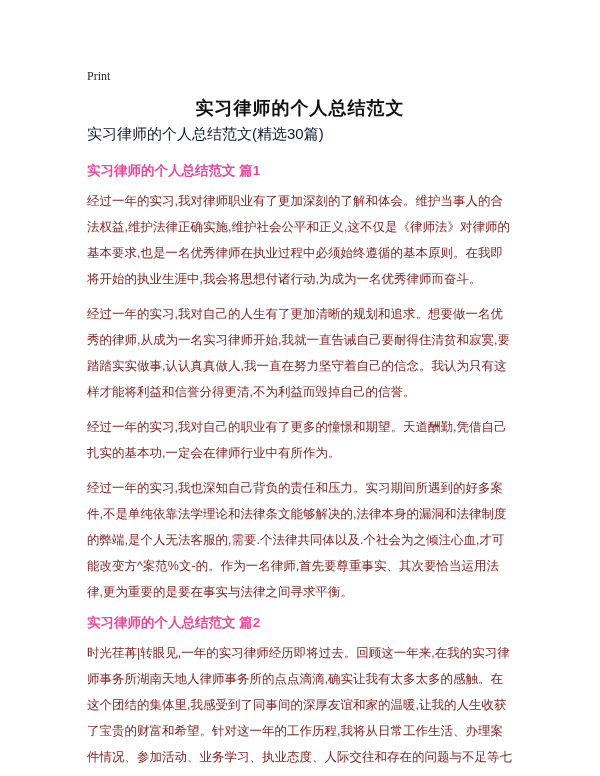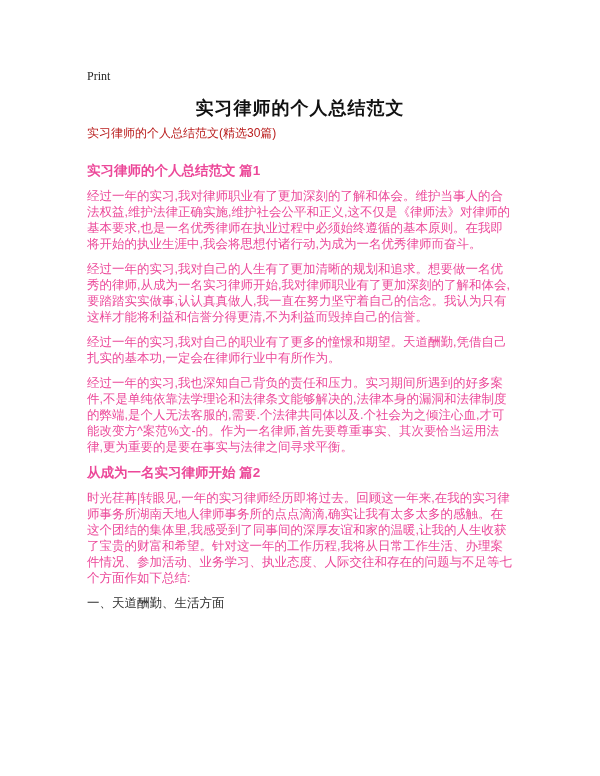--- a/index.html
+++ b/index.html
@@ -32,36 +32,36 @@
   .doc-title {
     font-size: 18px;
     font-weight: bold;
     color: #111111;
     text-align: center;
     letter-spacing: 1px;
     margin: 0 0 5px 0;
     line-height: 24px;
   }
   .collection-line {
-    font-size: 12px;
-    color: #b91c1c;
+    font-size: 15px;
+    color: #0f172a;
     margin: 0 0 20px 0;
     line-height: 17px;
   }
   .section-heading {
     font-size: 13.5px;
     font-weight: bold;
     color: #ec4899;
     margin: 4px 0 9px 0;
     line-height: 17px;
   }
   .body-para {
     font-size: 12.5px;
-    line-height: 16px;
-    color: #ec4899;
+    line-height: 26px;
+    color: #7f1d1d;
     margin: 0 0 9px 0;
     text-align: left;
     word-break: break-all;
   }
   .sub-line {
     font-size: 12.5px;
     line-height: 17.4px;
     color: #2e2e2e;
     margin: 3px 0 9px 0;
   }
@@ -73,24 +73,24 @@
 
   <span class="print-label">Print</span>
 
   <h1 class="doc-title">实习律师的个人总结范文</h1>
 
   <div class="collection-line">实习律师的个人总结范文(精选30篇)</div>
 
   <div>
     <h2 class="section-heading">实习律师的个人总结范文 篇1</h2>
     <p class="body-para">经过一年的实习,我对律师职业有了更加深刻的了解和体会。维护当事人的合法权益,维护法律正确实施,维护社会公平和正义,这不仅是《律师法》对律师的基本要求,也是一名优秀律师在执业过程中必须始终遵循的基本原则。在我即将开始的执业生涯中,我会将思想付诸行动,为成为一名优秀律师而奋斗。</p>
-    <p class="body-para">经过一年的实习,我对自己的人生有了更加清晰的规划和追求。想要做一名优秀的律师,从成为一名实习律师开始,我对律师职业有了更加深刻的了解和体会,要踏踏实实做事,认认真真做人,我一直在努力坚守着自己的信念。我认为只有这样才能将利益和信誉分得更清,不为利益而毁掉自己的信誉。</p>
+    <p class="body-para">经过一年的实习,我对自己的人生有了更加清晰的规划和追求。想要做一名优秀的律师,从成为一名实习律师开始,我就一直告诫自己要耐得住清贫和寂寞,要踏踏实实做事,认认真真做人,我一直在努力坚守着自己的信念。我认为只有这样才能将利益和信誉分得更清,不为利益而毁掉自己的信誉。</p>
     <p class="body-para">经过一年的实习,我对自己的职业有了更多的憧憬和期望。天道酬勤,凭借自己扎实的基本功,一定会在律师行业中有所作为。</p>
     <p class="body-para">经过一年的实习,我也深知自己背负的责任和压力。实习期间所遇到的好多案件,不是单纯依靠法学理论和法律条文能够解决的,法律本身的漏洞和法律制度的弊端,是个人无法客服的,需要.个法律共同体以及.个社会为之倾注心血,才可能改变方^案范%文-的。作为一名律师,首先要尊重事实、其次要恰当运用法律,更为重要的是要在事实与法律之间寻求平衡。</p>
   </div>
 
   <div>
-    <h2 class="section-heading">从成为一名实习律师开始 篇2</h2>
+    <h2 class="section-heading">实习律师的个人总结范文 篇2</h2>
     <p class="body-para">时光荏苒|转眼见,一年的实习律师经历即将过去。回顾这一年来,在我的实习律师事务所湖南天地人律师事务所的点点滴滴,确实让我有太多太多的感触。在这个团结的集体里,我感受到了同事间的深厚友谊和家的温暖,让我的人生收获了宝贵的财富和希望。针对这一年的工作历程,我将从日常工作生活、办理案件情况、参加活动、业务学习、执业态度、人际交往和存在的问题与不足等七个方面作如下总结:</p>
     <div class="sub-line">一、天道酬勤、生活方面</div>
   </div>
 
 </div>
 
 </body></html>

